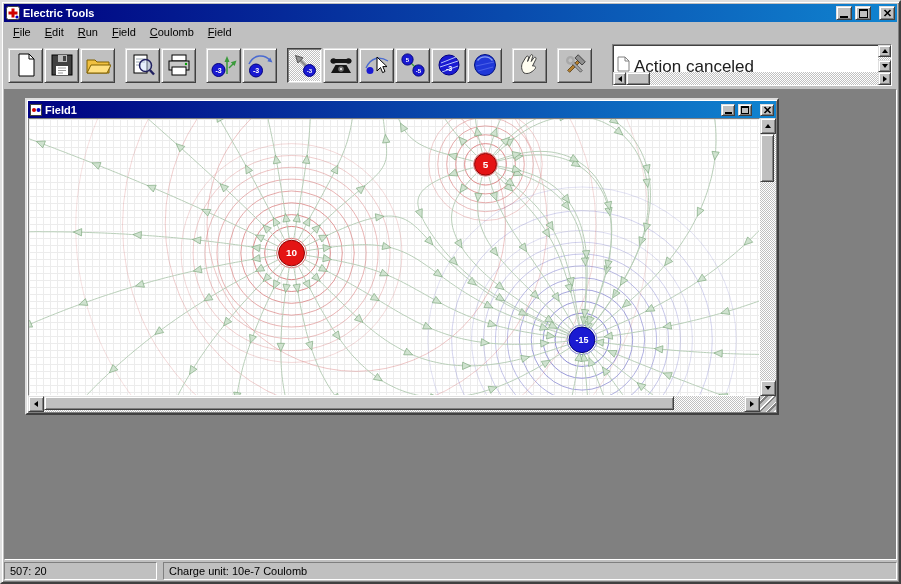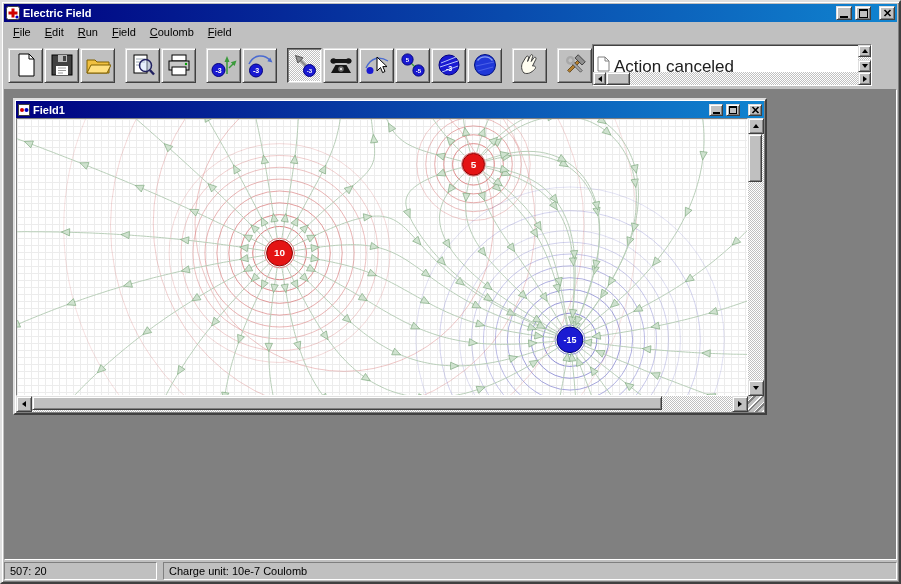--- a/index.html
+++ b/index.html
@@ -38,21 +38,21 @@
     display:flex; align-items:center; justify-content:center; }
   .tool-btn.pressed { border-color:#404040 #dfdfdf #dfdfdf #404040;
     box-shadow: inset 1px 1px 0 #808080, inset -1px -1px 0 #fff;
     background-image: conic-gradient(#fff 0 25%, #c0c0c0 0 50%, #fff 0 75%, #c0c0c0 0);
     background-size:2px 2px; }
   .tbi { width:26px; height:26px; display:block; }
   .icon-num { font: bold 7px "Liberation Sans", sans-serif; fill:#fff; text-anchor:middle; }
   .icon-num-sm { font: bold 6px "Liberation Sans", sans-serif; fill:#fff; text-anchor:middle; }
 
   
-  .log-panel { margin-left:0; flex:1; max-width:280px; height:42px; background:#fff;
+  .log-panel { margin-left:20px; flex:1; max-width:280px; height:42px; background:#fff;
     border:1px solid; border-color:#808080 #fff #fff #808080;
     box-shadow: inset 1px 1px 0 #404040;
     display:grid; grid-template-columns:1fr 13px; grid-template-rows:1fr 13px; }
   .log-content { grid-area:1/1; display:flex; align-items:flex-end; gap:4px; padding:0 3px 0 4px; overflow:hidden; }
   .log-text { font-size:17px; color:#202020; white-space:nowrap; line-height:1; transform:translateY(3px); }
   .log-vscroll { grid-area:1/2; display:flex; flex-direction:column;
     background-image: conic-gradient(#fff 0 25%, #c0c0c0 0 50%, #fff 0 75%, #c0c0c0 0); background-size:2px 2px; }
   .log-hscroll { grid-area:2/1 / 2/3; display:flex;
     background-image: conic-gradient(#fff 0 25%, #c0c0c0 0 50%, #fff 0 75%, #c0c0c0 0); background-size:2px 2px; }
   .sb-btn-sm { width:13px; height:12px; display:flex; align-items:center; justify-content:center; flex:0 0 auto; }
@@ -63,21 +63,21 @@
   .tri-up    { width:0; height:0; border:3px solid transparent; border-top:none; border-bottom:4px solid #000; }
   .tri-down  { width:0; height:0; border:3px solid transparent; border-bottom:none; border-top:4px solid #000; }
   .tri-left  { width:0; height:0; border:3px solid transparent; border-left:none; border-right:4px solid #000; }
   .tri-right { width:0; height:0; border:3px solid transparent; border-right:none; border-left:4px solid #000; }
 
   
   .mdi { flex:1 1 auto; background:#808080; position:relative; overflow:hidden;
     border:1px solid; border-color:#808080 #fff #fff #808080; }
 
   
-  .child { position:absolute; left:8px; top:8px; width:754px; height:317px; background:#c0c0c0;
+  .child { position:absolute; left:20px; top:8px; width:754px; height:317px; background:#c0c0c0;
     border:2px solid; border-color:#dfdfdf #404040 #404040 #dfdfdf;
     box-shadow: inset 1px 1px 0 #fff, inset -1px -1px 0 #808080;
     padding:1px; display:flex; flex-direction:column; }
   .child-titlebar { height:17px; flex:0 0 17px; background:linear-gradient(90deg,#000080,#1084d0);
     display:flex; align-items:center; padding:0 2px; gap:3px; color:#fff; font-weight:bold; }
   .child-titlebar .title { flex:1; }
   .tb-ctrl-sm { width:14px; height:12px; display:flex; align-items:center; justify-content:center; flex:0 0 auto; }
   .gl-min-sm { width:7px; height:2px; background:#000; margin-top:6px; }
   .gl-max-sm { width:8px; height:8px; border:1px solid #000; border-top-width:2px; }
 
@@ -113,21 +113,21 @@
 
 <div class="app-window">
 
   <div class="titlebar">
     <svg width="14" height="14" viewBox="0 0 14 14">
       <rect x="0.5" y="0.5" width="13" height="13" rx="2" fill="#fff" stroke="#404040"></rect>
       <rect x="5.5" y="2.5" width="3" height="9" fill="#d00000"></rect>
       <rect x="2.5" y="5.5" width="9" height="3" fill="#d00000"></rect>
       <circle cx="11" cy="11" r="1.6" fill="#0000c0"></circle>
     </svg>
-    <span class="title">Electric Field</span>
+    <span class="title">Electric Tools</span>
     <div class="tb-ctrl bevel-out">
         <div class="gl-min"></div>
       </div>
     <div class="tb-ctrl bevel-out">
         <div class="gl-max"></div>
       </div>
     <div class="ctrl-gap"></div>
     <div class="tb-ctrl bevel-out">
       <svg width="9" height="8" viewBox="0 0 9 8">
           <path d="M1.5 1 L7.5 7 M7.5 1 L1.5 7" stroke="#000" stroke-width="1.6"></path>

